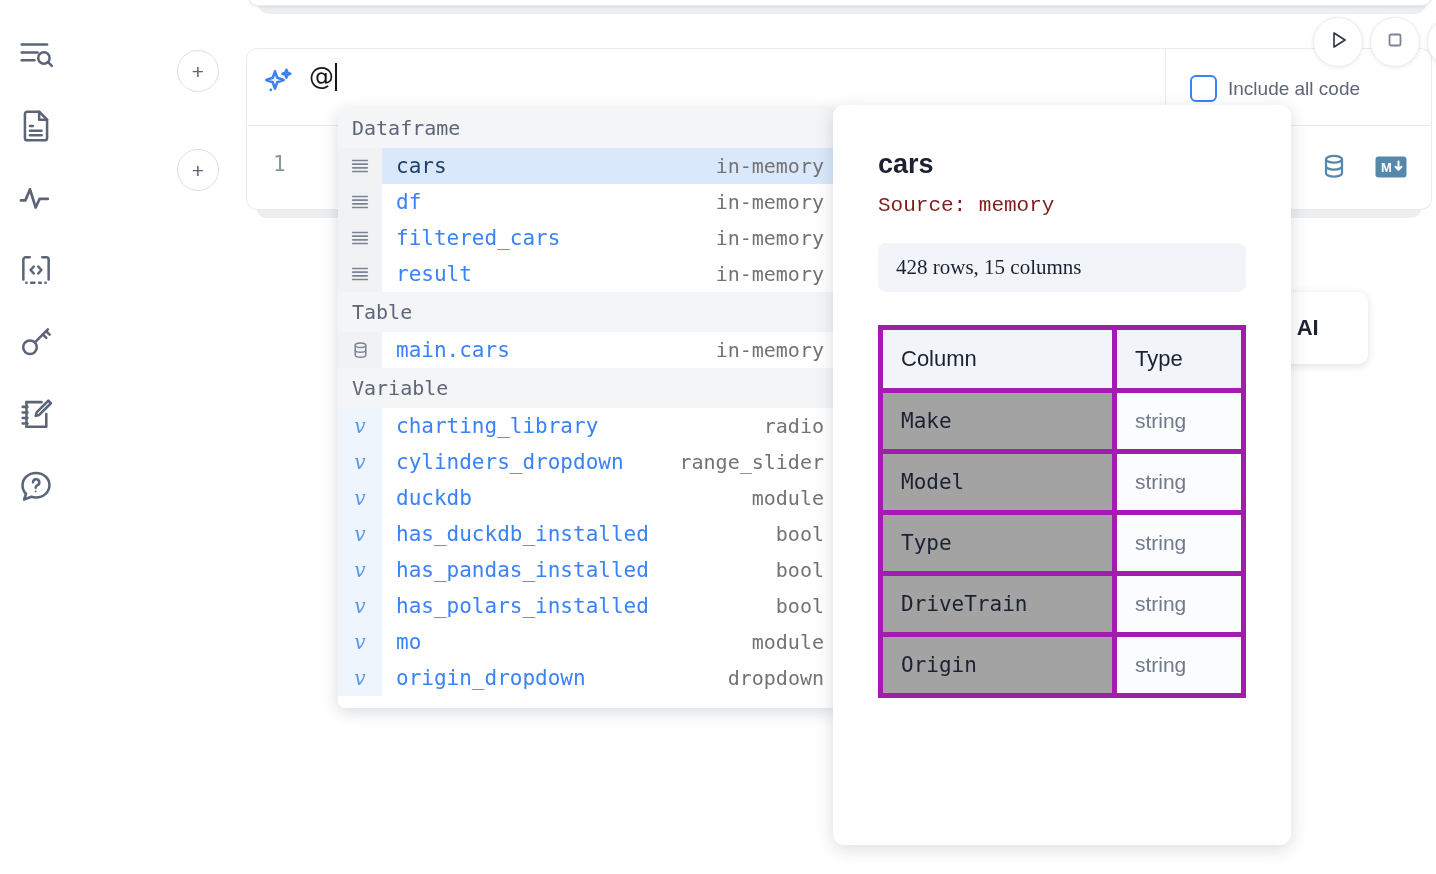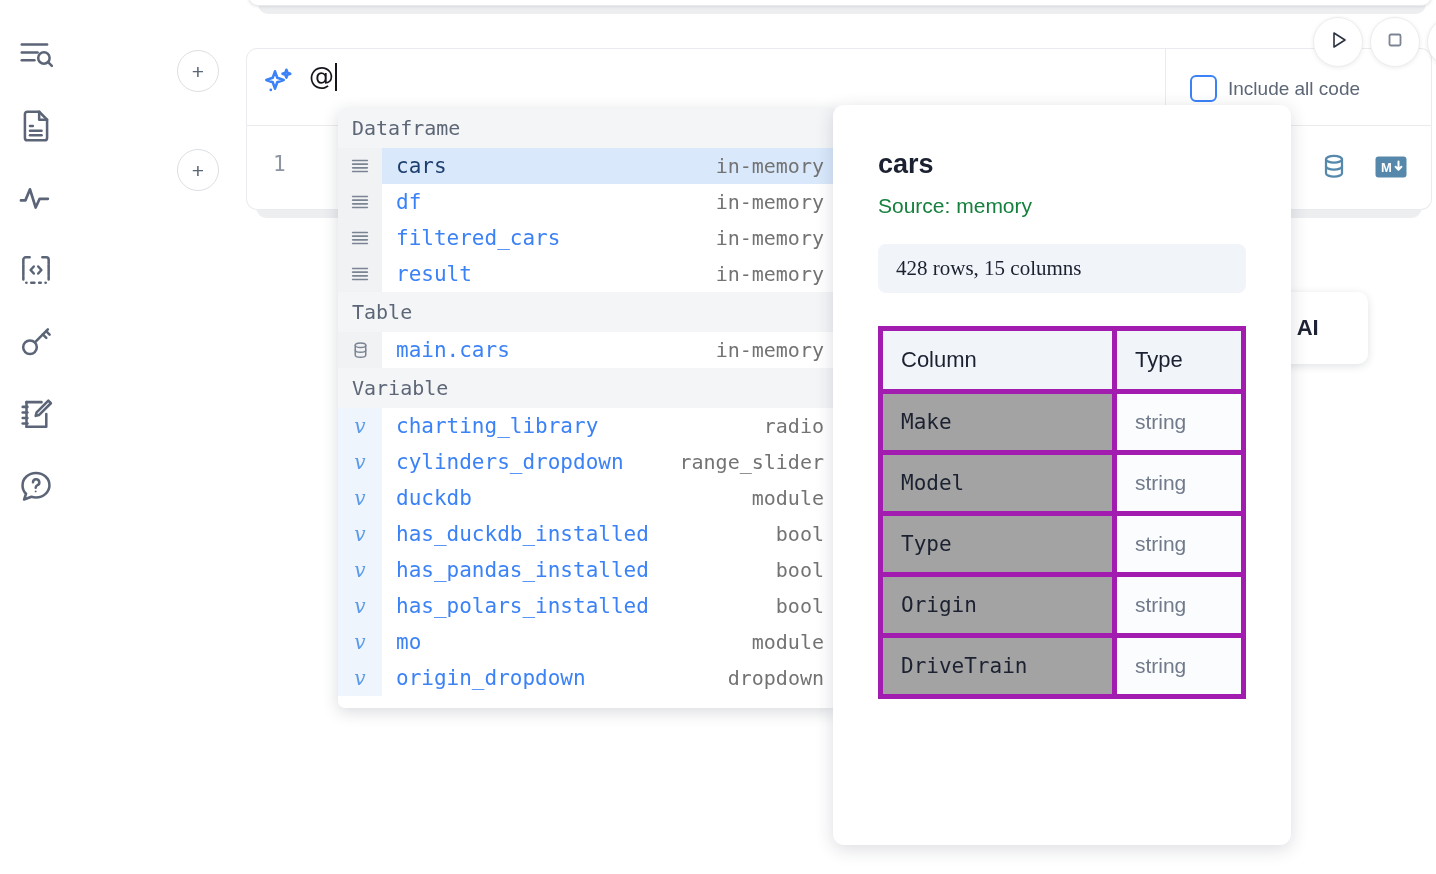--- a/index.html
+++ b/index.html
@@ -156,21 +156,21 @@
     position: absolute; left: 833px; top: 105px; width: 458px; height: 740px;
     background: #ffffff; border-radius: 11px;
     box-shadow: 0 4px 18px rgba(30,40,60,0.16);
     overflow: hidden; padding: 44px 45px 0 45px;
   }
   .doc-title {
     font-size: 27px; font-weight: bold; color: #1b2130;
     font-family: "Liberation Sans", sans-serif; margin: 0 0 14px 0;
   }
   .doc-source {
-    font-size: 21px; color: #15803d; font-family: Liberation Sans, sans-serif;
+    font-size: 21px; color: #7f1d1d; font-family: Liberation Mono, monospace;
     margin: 0 0 26px 0;
   }
   .doc-badge {
     background: #f1f4f9; border-radius: 8px; padding: 12px 18px;
     font-size: 21px; color: #1b2130; font-family: Liberation Serif, serif;
     margin-bottom: 33px;
   }
   .doc-table { width: 100%; border-collapse: collapse; }
   .doc-table th, .doc-table td {
     border: 5px solid #a21caf; text-align: left; padding: 16px 18px;
@@ -519,24 +519,24 @@
           </tr>
           <tr>
             <td class="col-name">Model</td>
             <td class="col-type">string</td>
           </tr>
           <tr>
             <td class="col-name">Type</td>
             <td class="col-type">string</td>
           </tr>
           <tr>
-            <td class="col-name">Origin</td>
+            <td class="col-name">DriveTrain</td>
             <td class="col-type">string</td>
           </tr>
           <tr>
-            <td class="col-name">DriveTrain</td>
+            <td class="col-name">Origin</td>
             <td class="col-type">string</td>
           </tr>
         </tbody>
       </table>
   </div>
 
 </div>
 
 </body></html>

